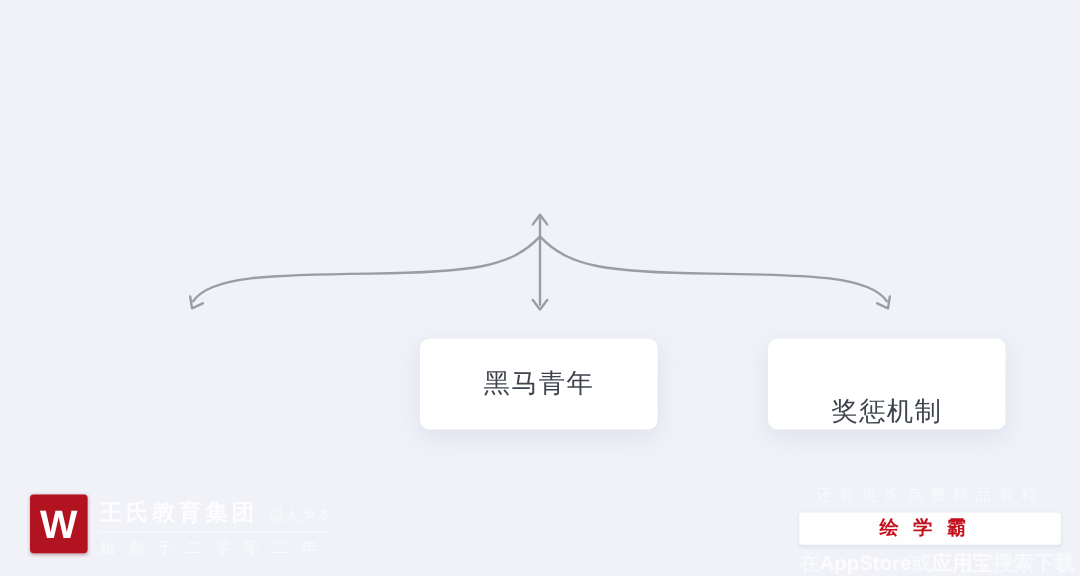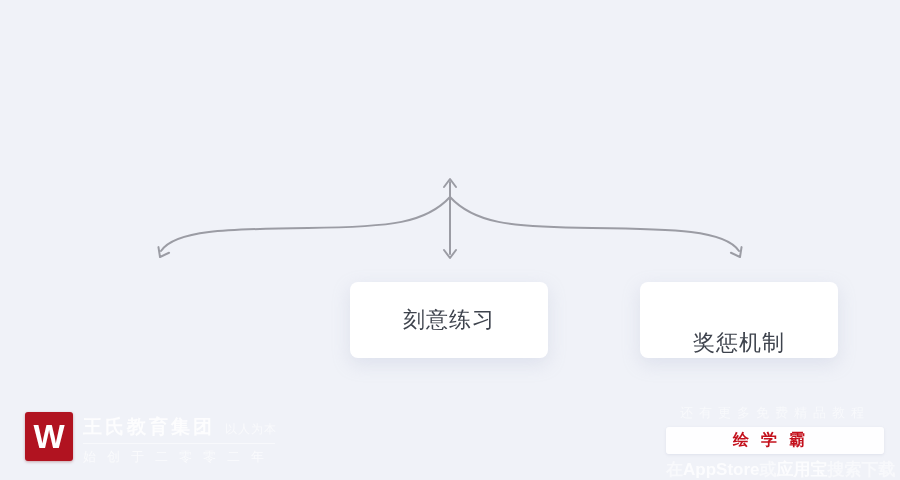--- a/index.html
+++ b/index.html
@@ -85,21 +85,21 @@
 
     <path d="M450,197 C426,223 392,227 308,228 C226,229 175,230 161,251"></path>
     <path d="M-6,-8 L0,0 L6,-8" transform="translate(160,257) rotate(28)"></path>
 
     <path d="M450,197 C474,223 508,227 592,228 C674,229 725,230 739,251"></path>
     <path d="M-6,-8 L0,0 L6,-8" transform="translate(740,257) rotate(-28)"></path>
   </svg>
 
 
   <div class="child-node child-2">
-    <span>刻意练习</span>
+    <span>黑马青年</span>
   </div>
   <div class="child-node child-3">
     <span>奖惩机制</span>
   </div>
 
 
   <div class="brand-left">
     <div class="brand-logo">
       <span>W</span>
     </div>

